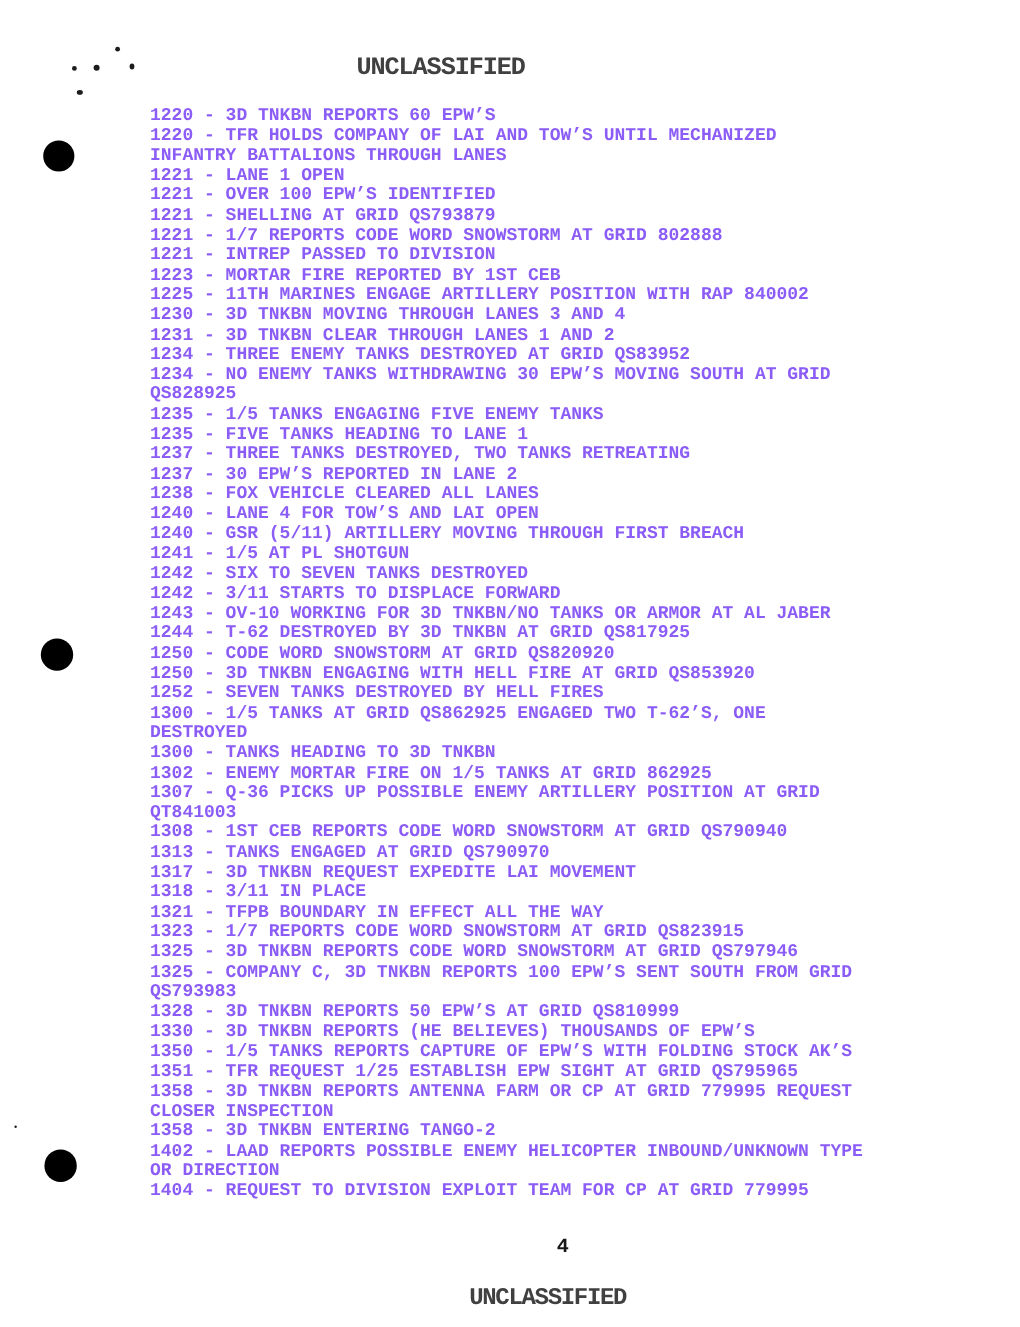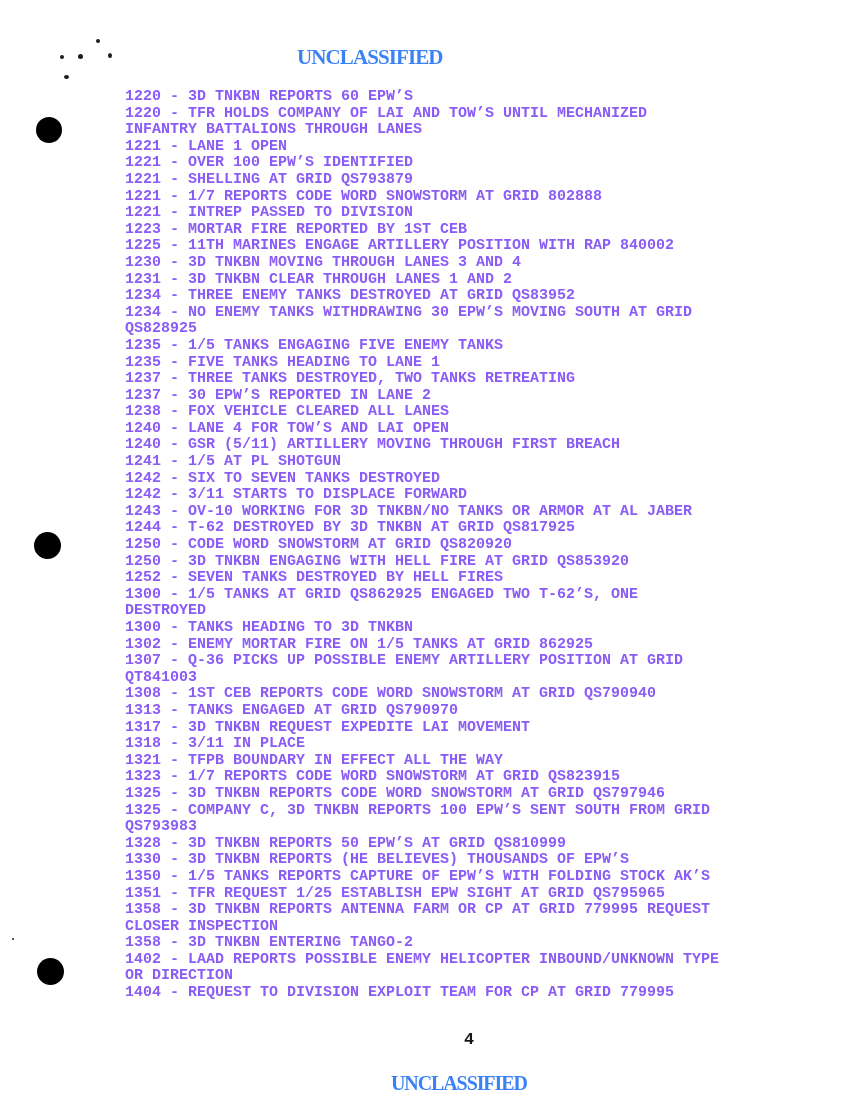--- a/index.html
+++ b/index.html
@@ -11,24 +11,24 @@
     position: relative;
     width: 850px;
     height: 1106px;
     background: #ffffff;
     overflow: hidden;
     color: #161616;
     font-family: "Liberation Mono", "DejaVu Sans Mono", monospace;
   }
   .classification {
     position: absolute;
-    font-family: Liberation Serif, serif;
+    font-family: Liberation Mono, monospace;
     font-weight: 700;
     line-height: 1;
-    color: #3b82f6;
+    color: #404040;
     white-space: nowrap;
   }
   .classification.header {
     left: 297px;
     top: 47px;
     font-size: 21px;
     letter-spacing: -0.9px;
   }
   .classification.footer {
     left: 391px;

